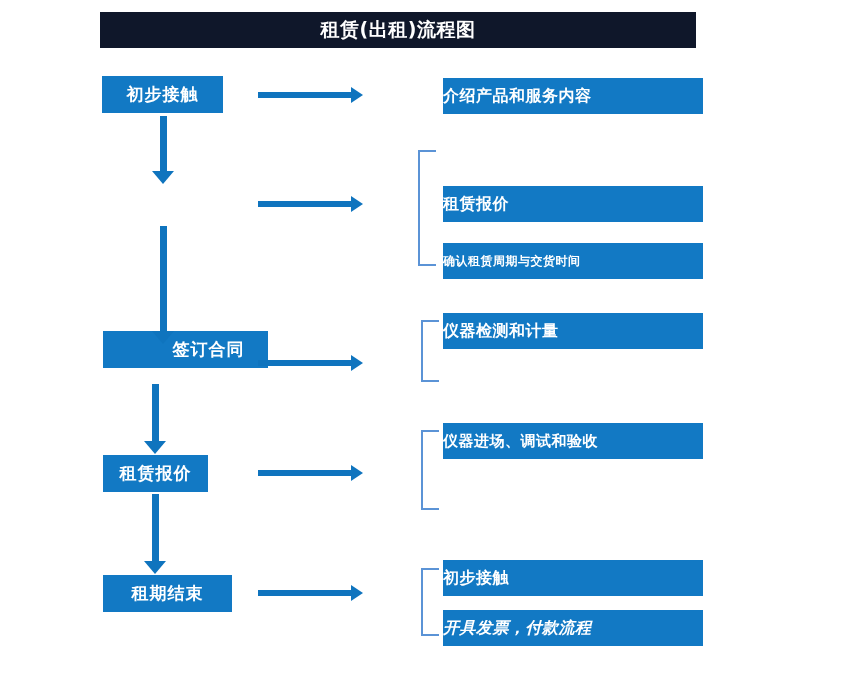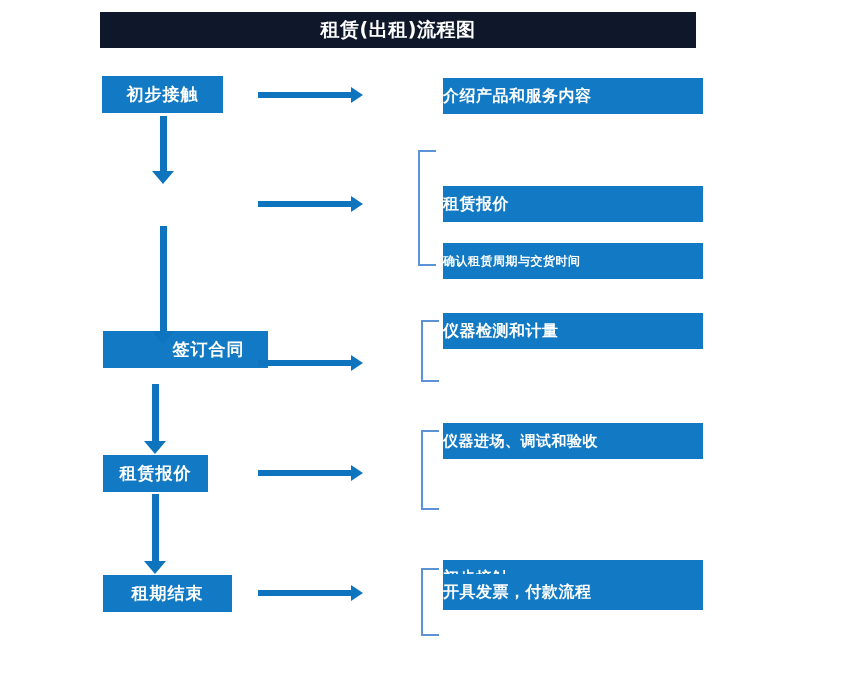--- a/index.html
+++ b/index.html
@@ -200,15 +200,15 @@
   <div class="detail-box" style="top:243px; font-size:12px;">确认租赁周期与交货时间</div>
 
   <div class="detail-box" style="top:313px;">仪器检测和计量</div>
 
 
   <div class="detail-box" style="top:423px; font-size:15px;">仪器进场、调试和验收</div>
 
 
   <div class="detail-box" style="top:560px;">初步接触</div>
 
-  <div class="detail-box" style="top:574px;">开具发票，付款流程</div>
+  <div class="detail-box" style="top:610px;font-style:italic;">开具发票，付款流程</div>
 
 </div>
 
 </body></html>

